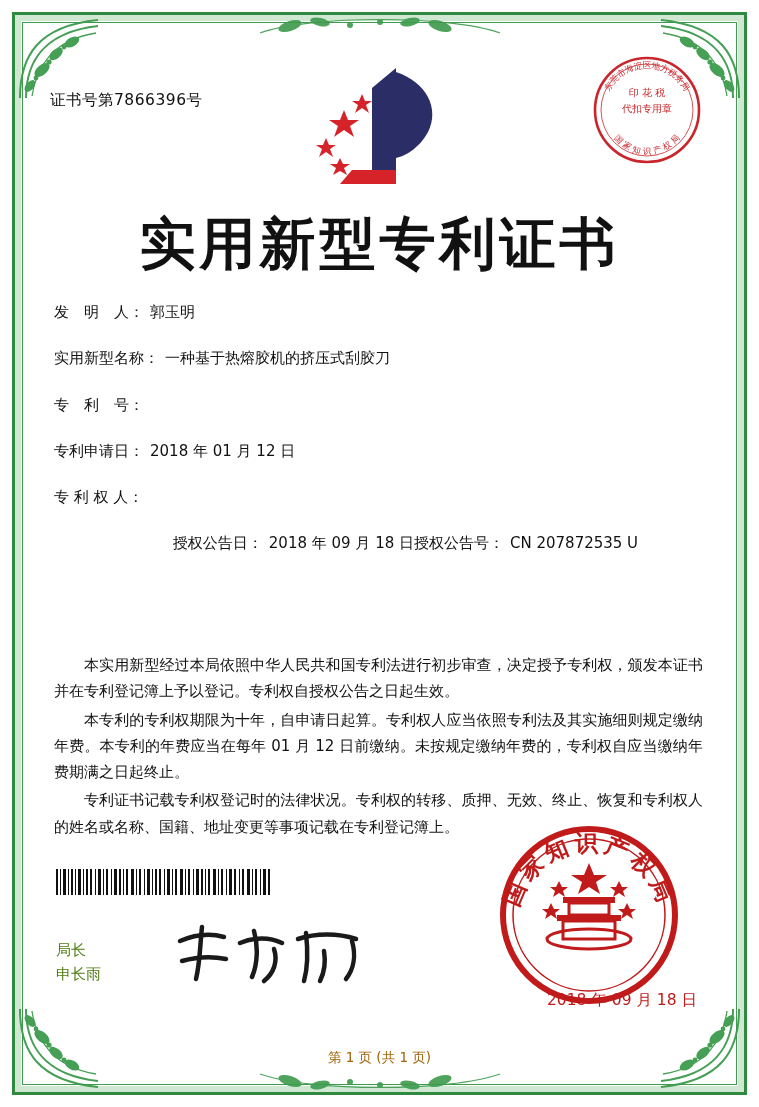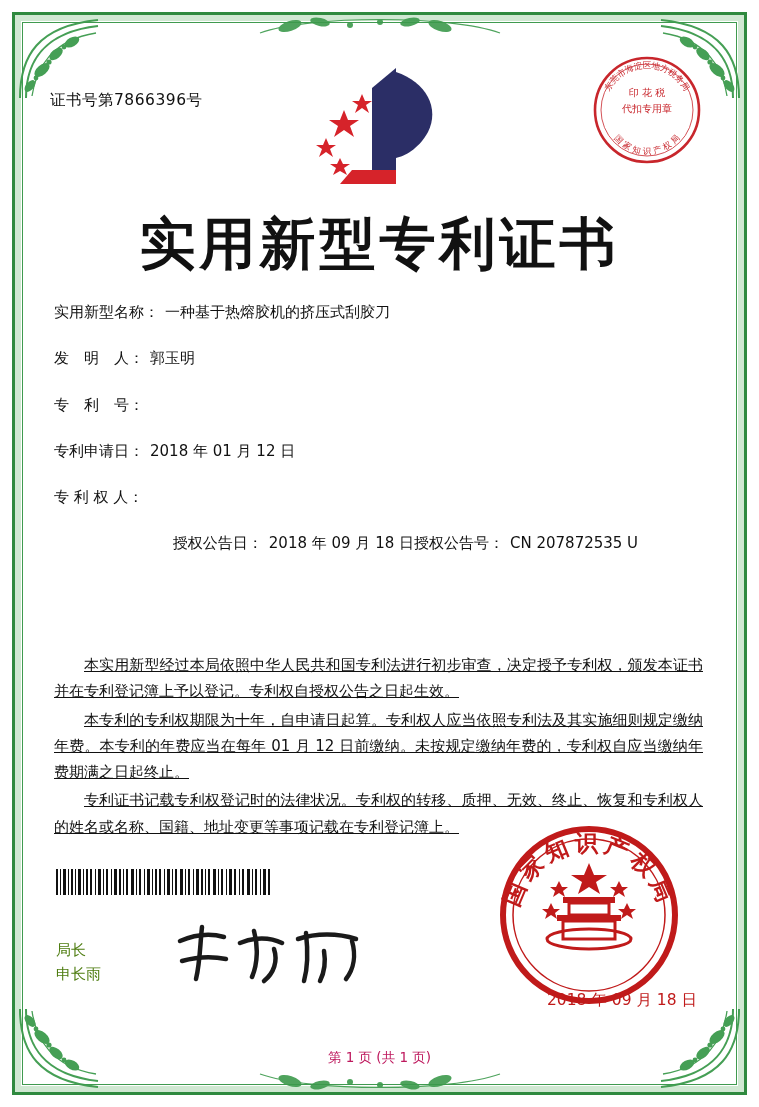--- a/index.html
+++ b/index.html
@@ -135,21 +135,20 @@
     right: 10px;
     top: 600px;
     font-size: 15px;
     line-height: 1.75;
     color: #111;
     text-align: justify;
   }
   .paragraphs p {
     margin: 0 0 2px 0;
     text-indent: 2em;
-    text-decoration: underline;
   }
 
   .barcode {
     position: absolute;
     left: 10px;
     bottom: 172px;
     width: 215px;
     height: 26px;
   }
   .signature-block {
@@ -182,21 +181,21 @@
     color: #c01a1a;
     white-space: nowrap;
   }
   .footer {
     position: absolute;
     left: 0;
     right: 0;
     bottom: 0px;
     text-align: center;
     font-size: 13.5px;
-    color: #be185d;
+    color: #a16207;
   }
 </style>
 </head>
 <body>
 
 <div class="page">
 
   <div class="border-outer"></div>
   <div class="border-tint"></div>
   <div class="border-inner"></div>
@@ -338,27 +337,27 @@
           <textPath href="#arcBot" startOffset="50%" text-anchor="middle">国 家 知 识 产 权 局</textPath>
         </text>
       </svg>
     </div>
 
     <div class="title">实用新型专利证书</div>
 
     <div class="fields">
 
       <div class="field-row">
+        <span class="field-label">发　明　人：</span>
+        <span class="field-value">郭玉明</span>
+      </div>
+
+      <div class="field-row">
         <span class="field-label">实用新型名称：</span>
         <span class="field-value">一种基于热熔胶机的挤压式刮胶刀</span>
-      </div>
-
-      <div class="field-row">
-        <span class="field-label">发　明　人：</span>
-        <span class="field-value">郭玉明</span>
       </div>
 
       <div class="field-row">
         <span class="field-label">专　利　号：</span>
       </div>
 
       <div class="field-row">
         <span class="field-label">专利申请日：</span>
         <span class="field-value">2018 年 01 月 12 日</span>
       </div>

